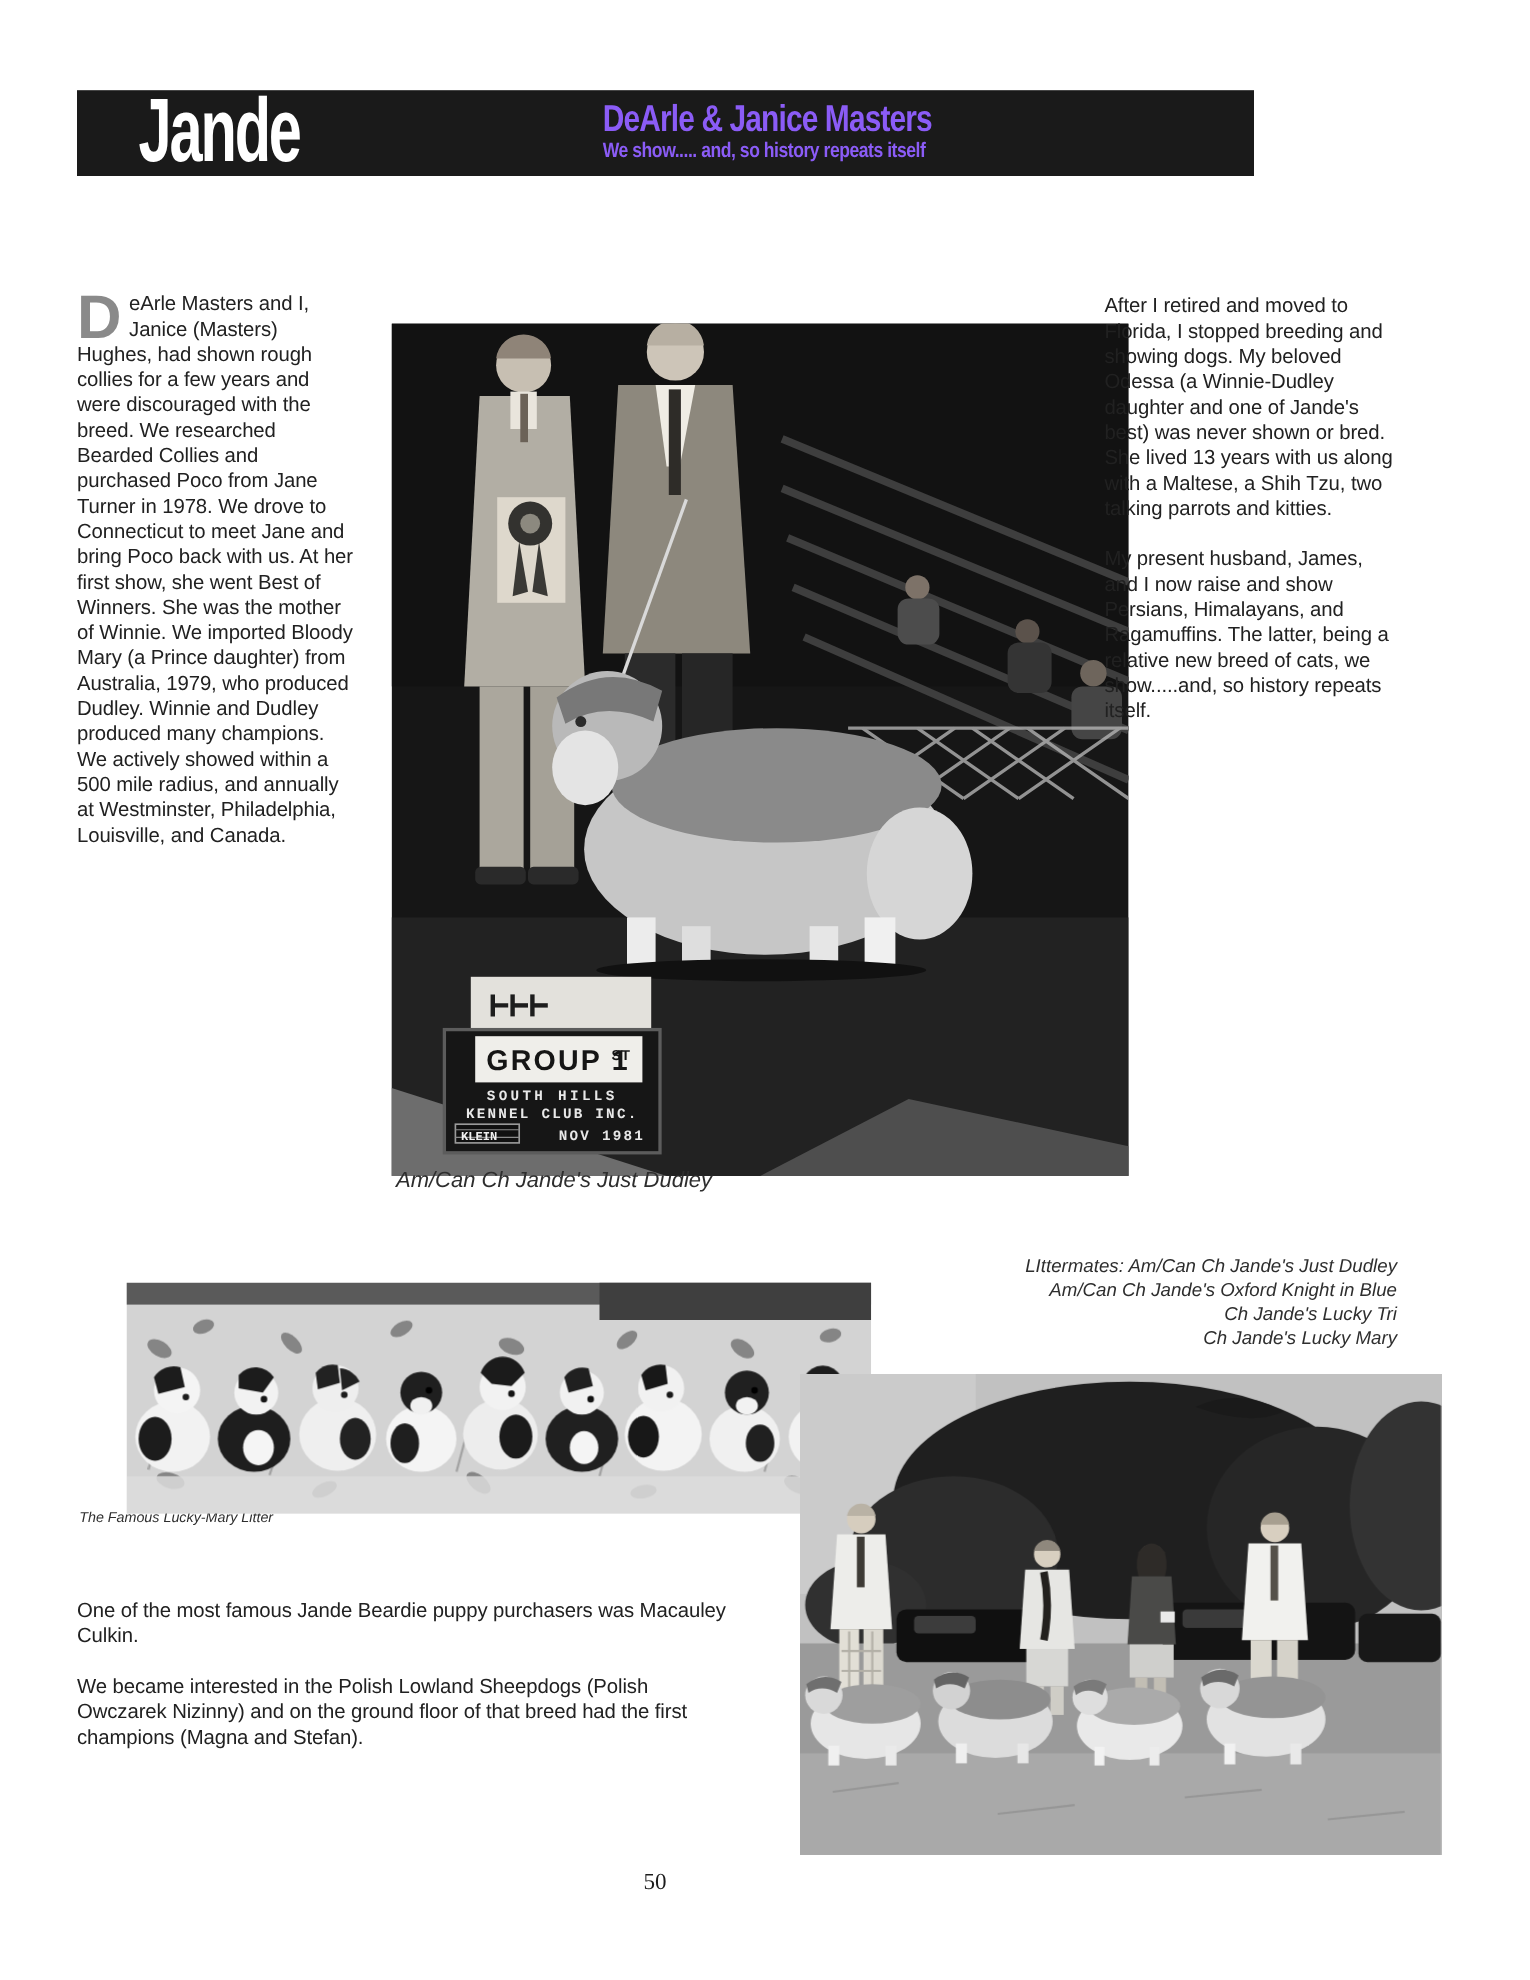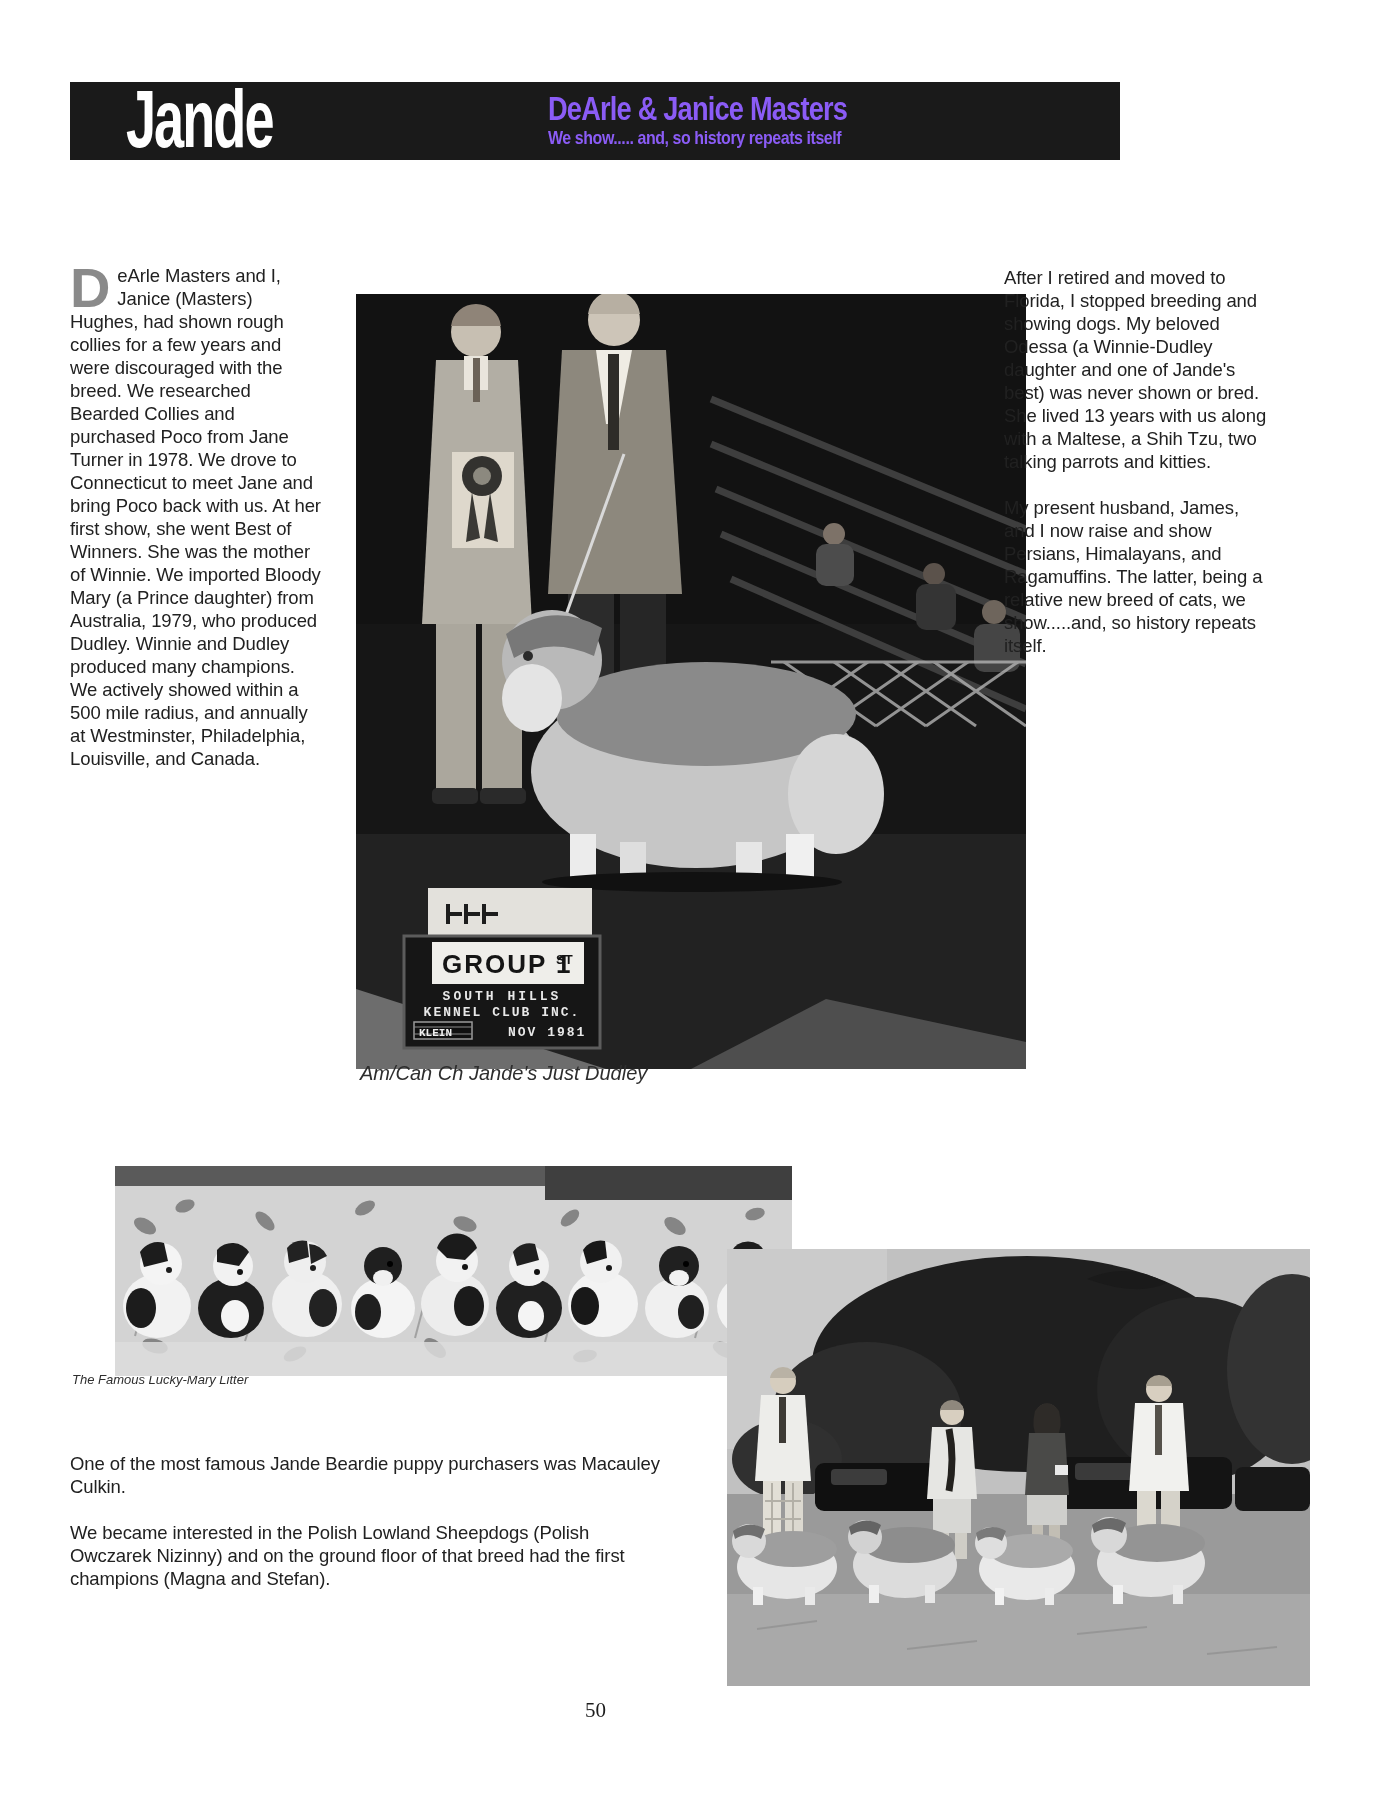--- a/index.html
+++ b/index.html
@@ -1,21 +1,21 @@
 <!DOCTYPE html>
 <html><head>
 <meta charset="utf-8">
 <style>
   html,body{margin:0;padding:0;background:#ffffff;}
   .page{
     position:relative;width:1391px;height:1800px;background:#ffffff;overflow:hidden;
     font-family:"Liberation Sans",sans-serif;color:#212121;
   }
   
-  .header-bar{position:absolute;left:70px;top:82px;width:1050px;height:78px;background:#1a1a1a;}
+  .header-bar{position:absolute;left:70px;top:82px;width:1050px;height:78px;background:#1a1a1a;padding-left:20px;}
   .brand{
     position:absolute;left:56px;top:-6px;color:#fff;font-weight:bold;font-size:82px;line-height:86px;
     transform:scaleX(.66);transform-origin:left center;letter-spacing:-3px;white-space:nowrap;
   }
   .header-right{position:absolute;left:478px;top:8px;color:#8b5cf6;}
   .header-title{
     font-weight:bold;font-size:34px;line-height:36px;transform:scaleX(.8);transform-origin:left center;
     letter-spacing:-1px;white-space:nowrap;
   }
   .header-tagline{
@@ -174,20 +174,26 @@
       </g>
     </svg>
   </figure>
   <div class="caption main-caption">Am/Can Ch Jande's Just Dudley</div>
 
   <div class="col-right bodytext">
     <p>After I retired and moved to Florida, I stopped breeding and showing dogs.  My beloved Odessa (a Winnie-Dudley daughter and one of Jande's best) was never shown or bred. She lived 13 years with us along with a Maltese, a Shih Tzu, two talking parrots and kitties.</p>
     <p>My present husband, James, and I now raise and show Persians, Himalayans, and Ragamuffins. The latter, being a relative new breed of cats, we show.....and, so history repeats itself.</p>
   </div>
 
+  <div class="littermates">
+    <div>LIttermates: Am/Can Ch Jande's Just Dudley</div>
+    <div>Am/Can Ch Jande's Oxford Knight in Blue</div>
+    <div>Ch Jande's  Lucky Tri</div>
+    <div>Ch Jande's Lucky Mary</div>
+  </div>
 
   <figure class="photo litter-photo">
     <svg viewBox="0 0 677 210" preserveAspectRatio="none">
       <rect width="677" height="210" fill="#d3d3d3"></rect>
       <rect width="677" height="20" fill="#5a5a5a"></rect>
       <rect x="430" width="247" height="34" fill="#3f3f3f"></rect>
 
       <g fill="#454545" opacity=".55">
         <ellipse cx="30" cy="60" rx="12" ry="7" transform="rotate(30 30 60)"></ellipse>
         <ellipse cx="70" cy="40" rx="10" ry="6" transform="rotate(-20 70 40)"></ellipse>

